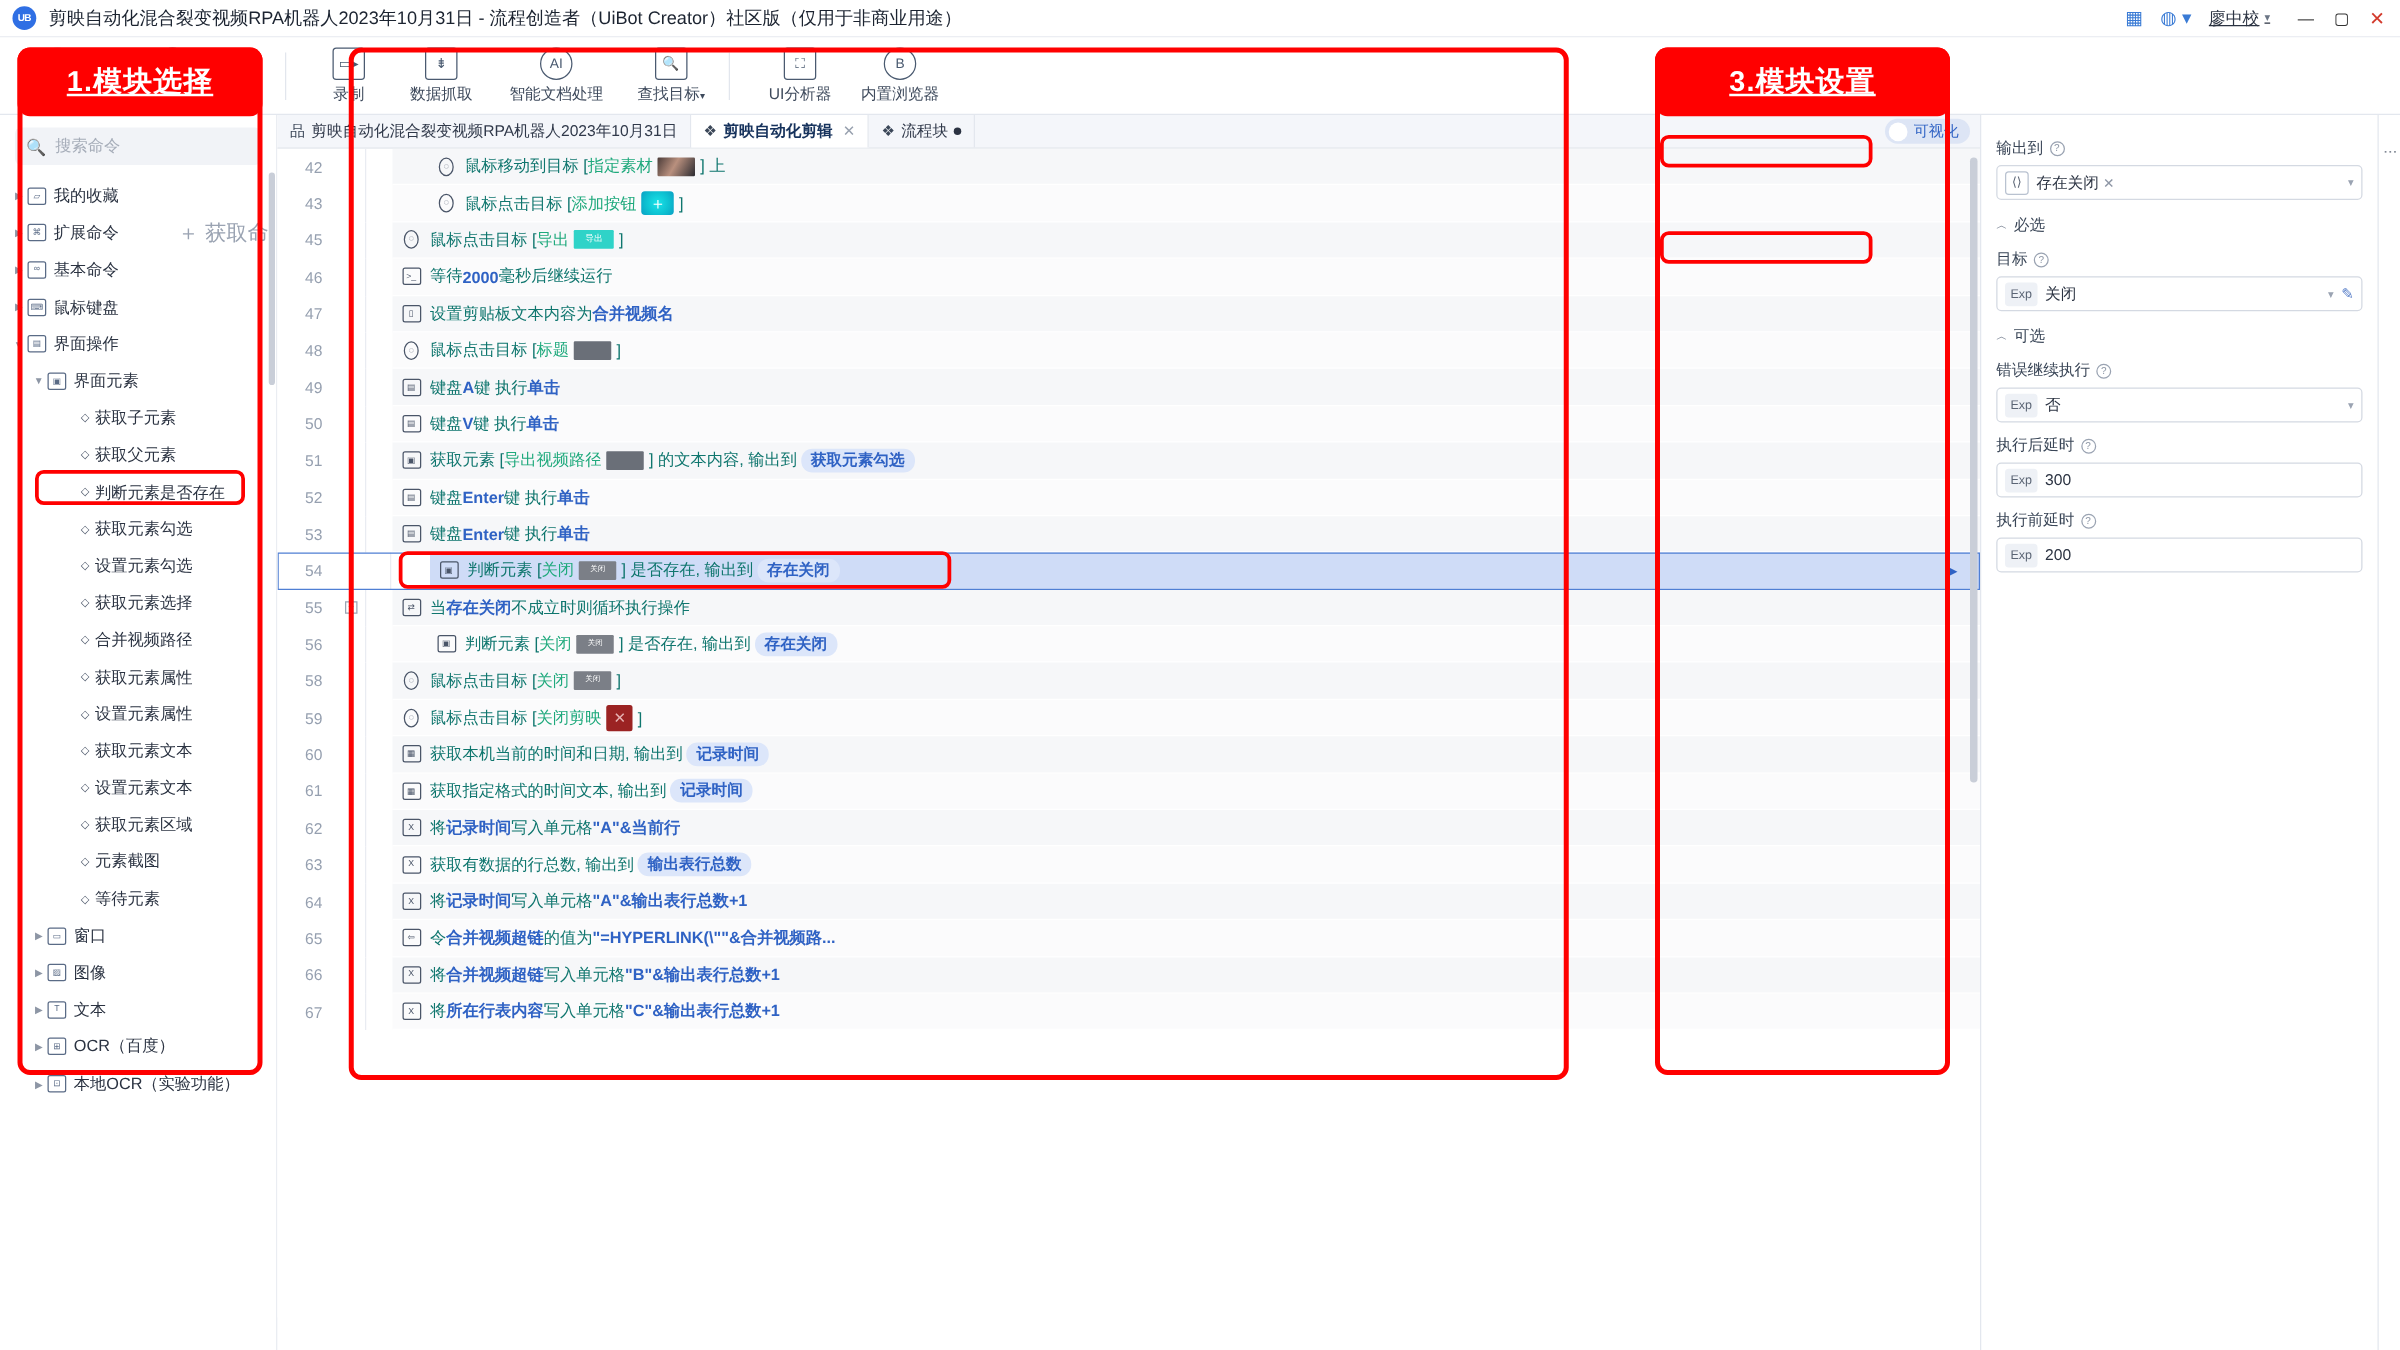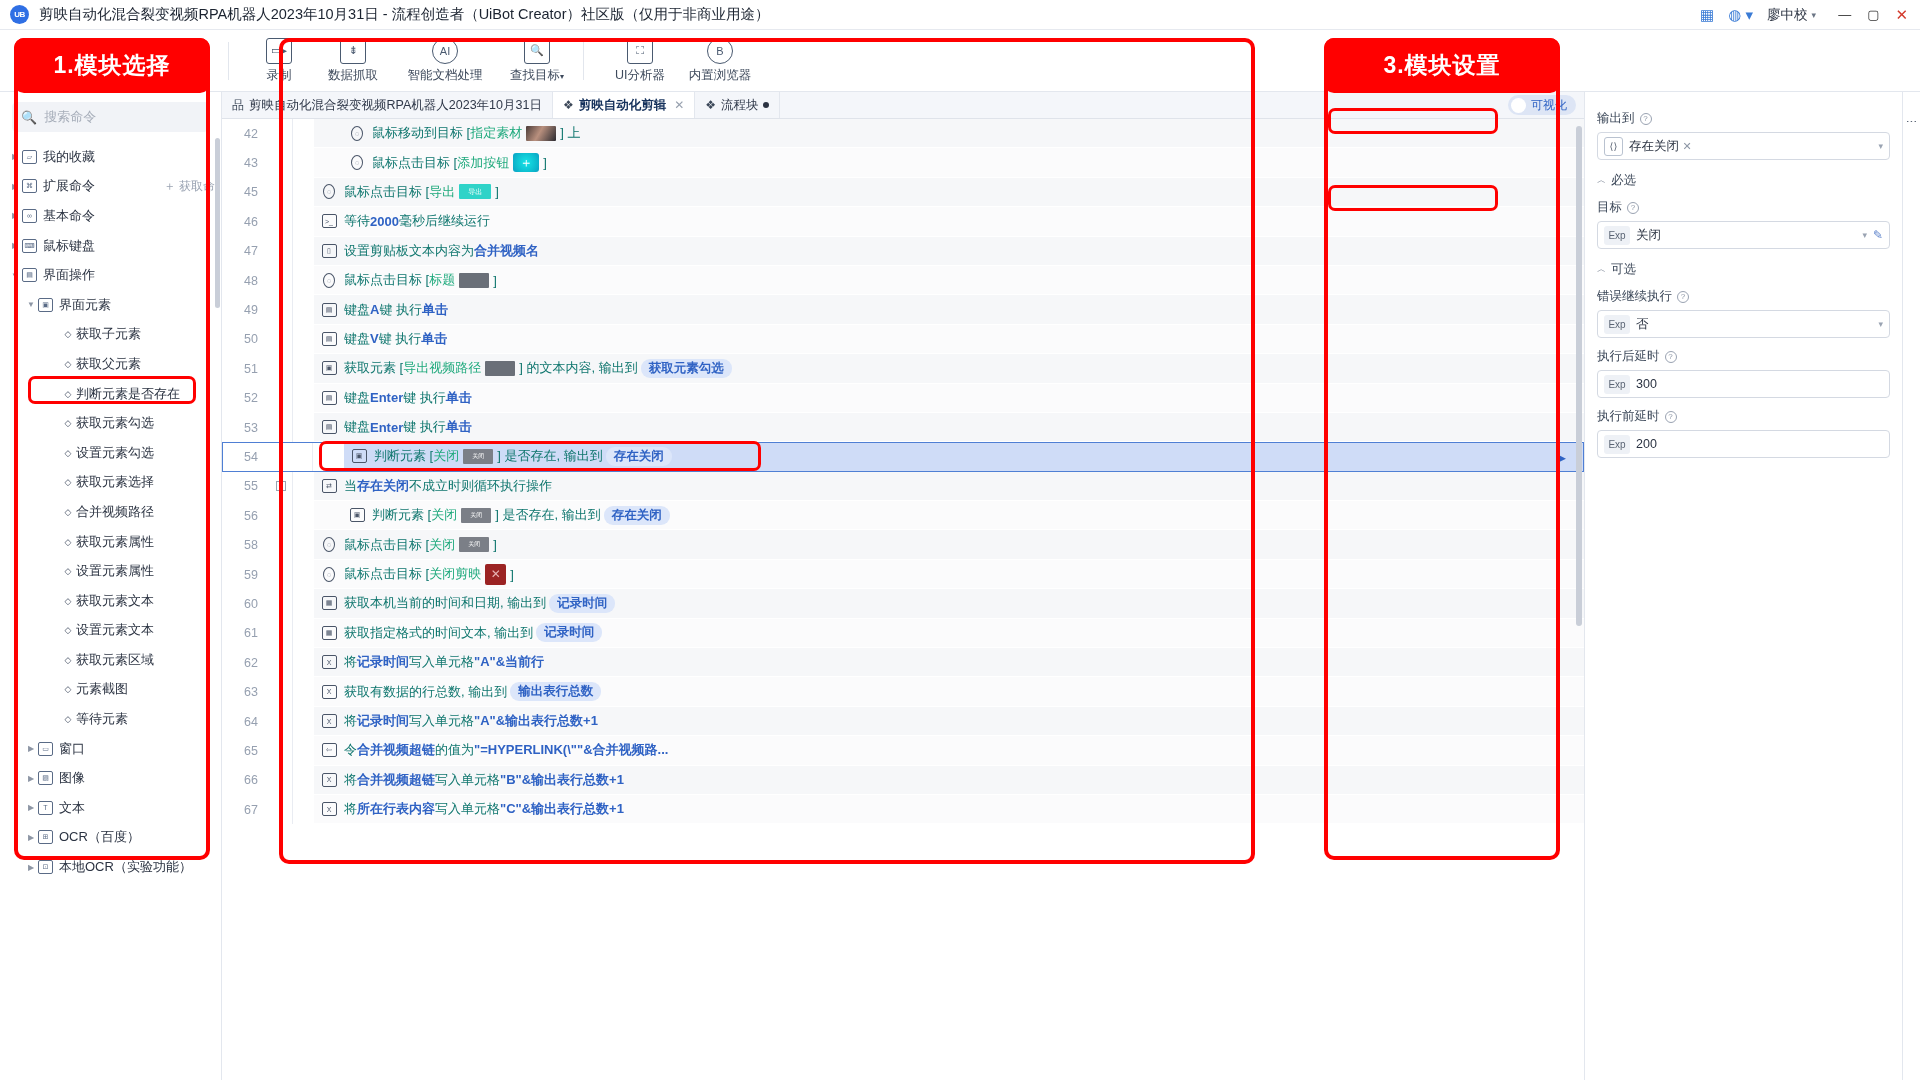--- a/index.html
+++ b/index.html
@@ -19,21 +19,21 @@
   }
   .tb-logo {
     width: 19px; height: 19px; border-radius: 50%;
     background: #2f6fe4; margin-left: 10px; margin-right: 10px;
     color: #fff; font-size: 8px; display: flex; align-items: center; justify-content: center;
     font-weight: bold; letter-spacing: -0.5px;
   }
   .tb-title { font-size: 14.5px; color: #1b2330; white-space: nowrap; }
   .tb-right { margin-left: auto; display: flex; align-items: center; gap: 14px; padding-right: 12px; }
   .tb-ic { color: #3a7bd5; font-size: 15px; line-height: 1; cursor: pointer; }
-  .tb-user { font-size: 13.5px; color: #2b3342; display: flex; align-items: center; gap: 4px; }
+  .tb-user { font-size: 13.5px; color: #2b3342; display: flex; align-items: center; gap: 4px; text-decoration: underline; }
   .tb-win { display: flex; align-items: center; gap: 16px; margin-left: 8px; }
   .tb-win span { font-size: 13px; color: #333; cursor: pointer; }
   .tb-win .cls { color: #d33a2c; font-size: 15px; }
 
   
   .toolbar {
     position: absolute; left: 0; top: 30px; width: 1920px; height: 62px;
     background: #ffffff; border-bottom: 1px solid #e3e7ee;
     display: flex; align-items: center;
   }
@@ -72,21 +72,21 @@
   }
   .tnode .arrow { width: 14px; font-size: 8px; color: #8d96a5; text-align: center; flex: none; }
   .tnode .arrow.open { color: #8d96a5; }
   .tnode .tico {
     width: 15px; height: 14px; border: 1.2px solid #5a6b86; border-radius: 2px; flex: none;
     margin-right: 6px; font-size: 7px; color: #5a6b86;
     display: flex; align-items: center; justify-content: center; overflow: hidden;
   }
   .tnode .diamond { width: 16px; flex: none; text-align: center; font-size: 9px; color: #4a5568; }
   .tnode .tlbl { white-space: nowrap; }
-  .tnode .extra { margin-left: auto; font-size: 12px; color: #9aa3b2; white-space: nowrap; }
+  .tnode .extra { margin-left: auto; font-size: 17px; color: #9aa3b2; white-space: nowrap; }
   .lvl1 { padding-left: 8px; }
   .lvl2 { padding-left: 24px; }
   .lvl3 { padding-left: 46px; }
   .sb-scroll {
     position: absolute; right: 1px; top: 46px; width: 5px; height: 170px;
     background: #c9ced8; border-radius: 3px;
   }
 
   
   .center { position: absolute; left: 222px; top: 92px; right: 336px; bottom: 0; background: #fff; }
@@ -218,21 +218,21 @@
     font-size: 12.5px; color: #3b4758; display: flex; align-items: center; gap: 5px;
     margin-top: 12px; cursor: pointer;
   }
   .sect .cv { font-size: 9px; color: #7c8595; }
 
   
   .anno { position: absolute; border: 4px solid #ff0000; border-radius: 10px; pointer-events: none; z-index: 40; }
   .anno-lbl {
     position: absolute; background: #ff0000; color: #ffffff; font-weight: bold;
     border-radius: 10px; display: flex; align-items: center; justify-content: center;
-    z-index: 41; letter-spacing: 1px;
+    z-index: 41; letter-spacing: 1px; text-decoration: underline;
   }
   .anno-thin { position: absolute; border: 3px solid #ff0000; border-radius: 7px; pointer-events: none; z-index: 42; }
   .edge-right { position: absolute; right: 0; top: 92px; bottom: 0; width: 18px; background: #fff; border-left: 1px solid #e3e7ee; }
   .edge-right .vtab {
     writing-mode: vertical-rl; font-size: 11px; color: #5b6575; margin-top: 24px; margin-left: 3px;
   }
 </style>
 </head>
 <body>
 

